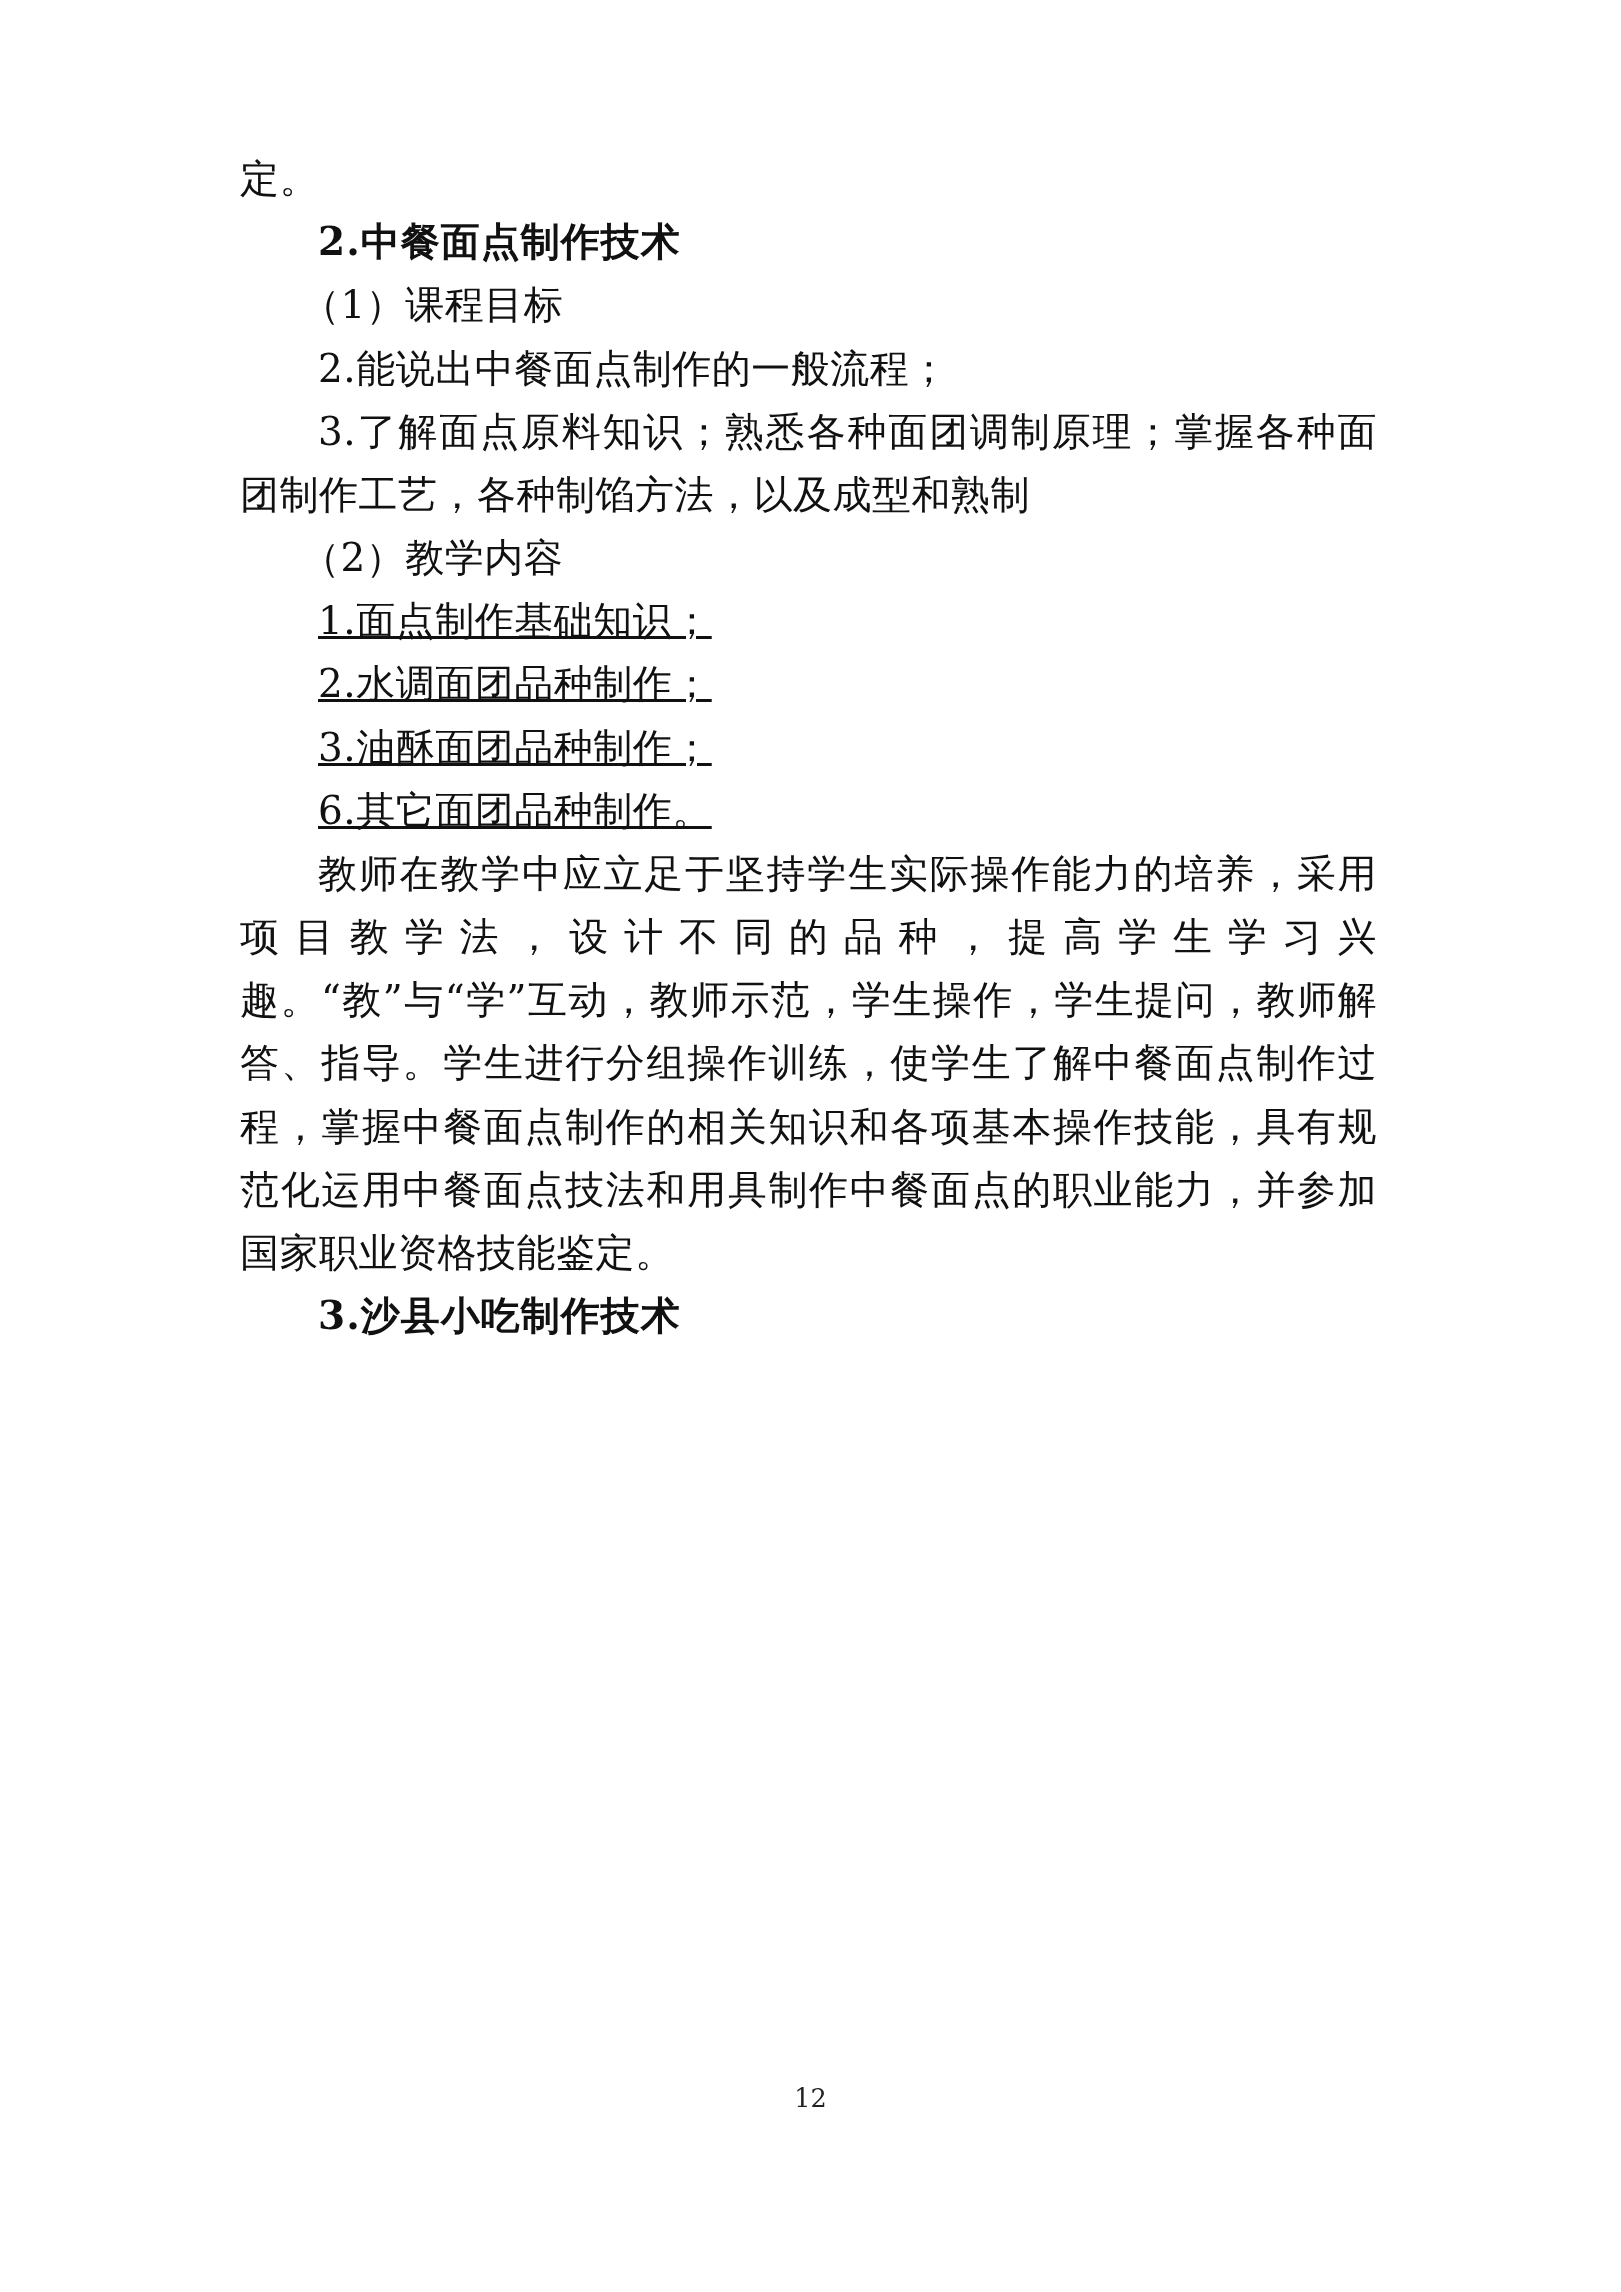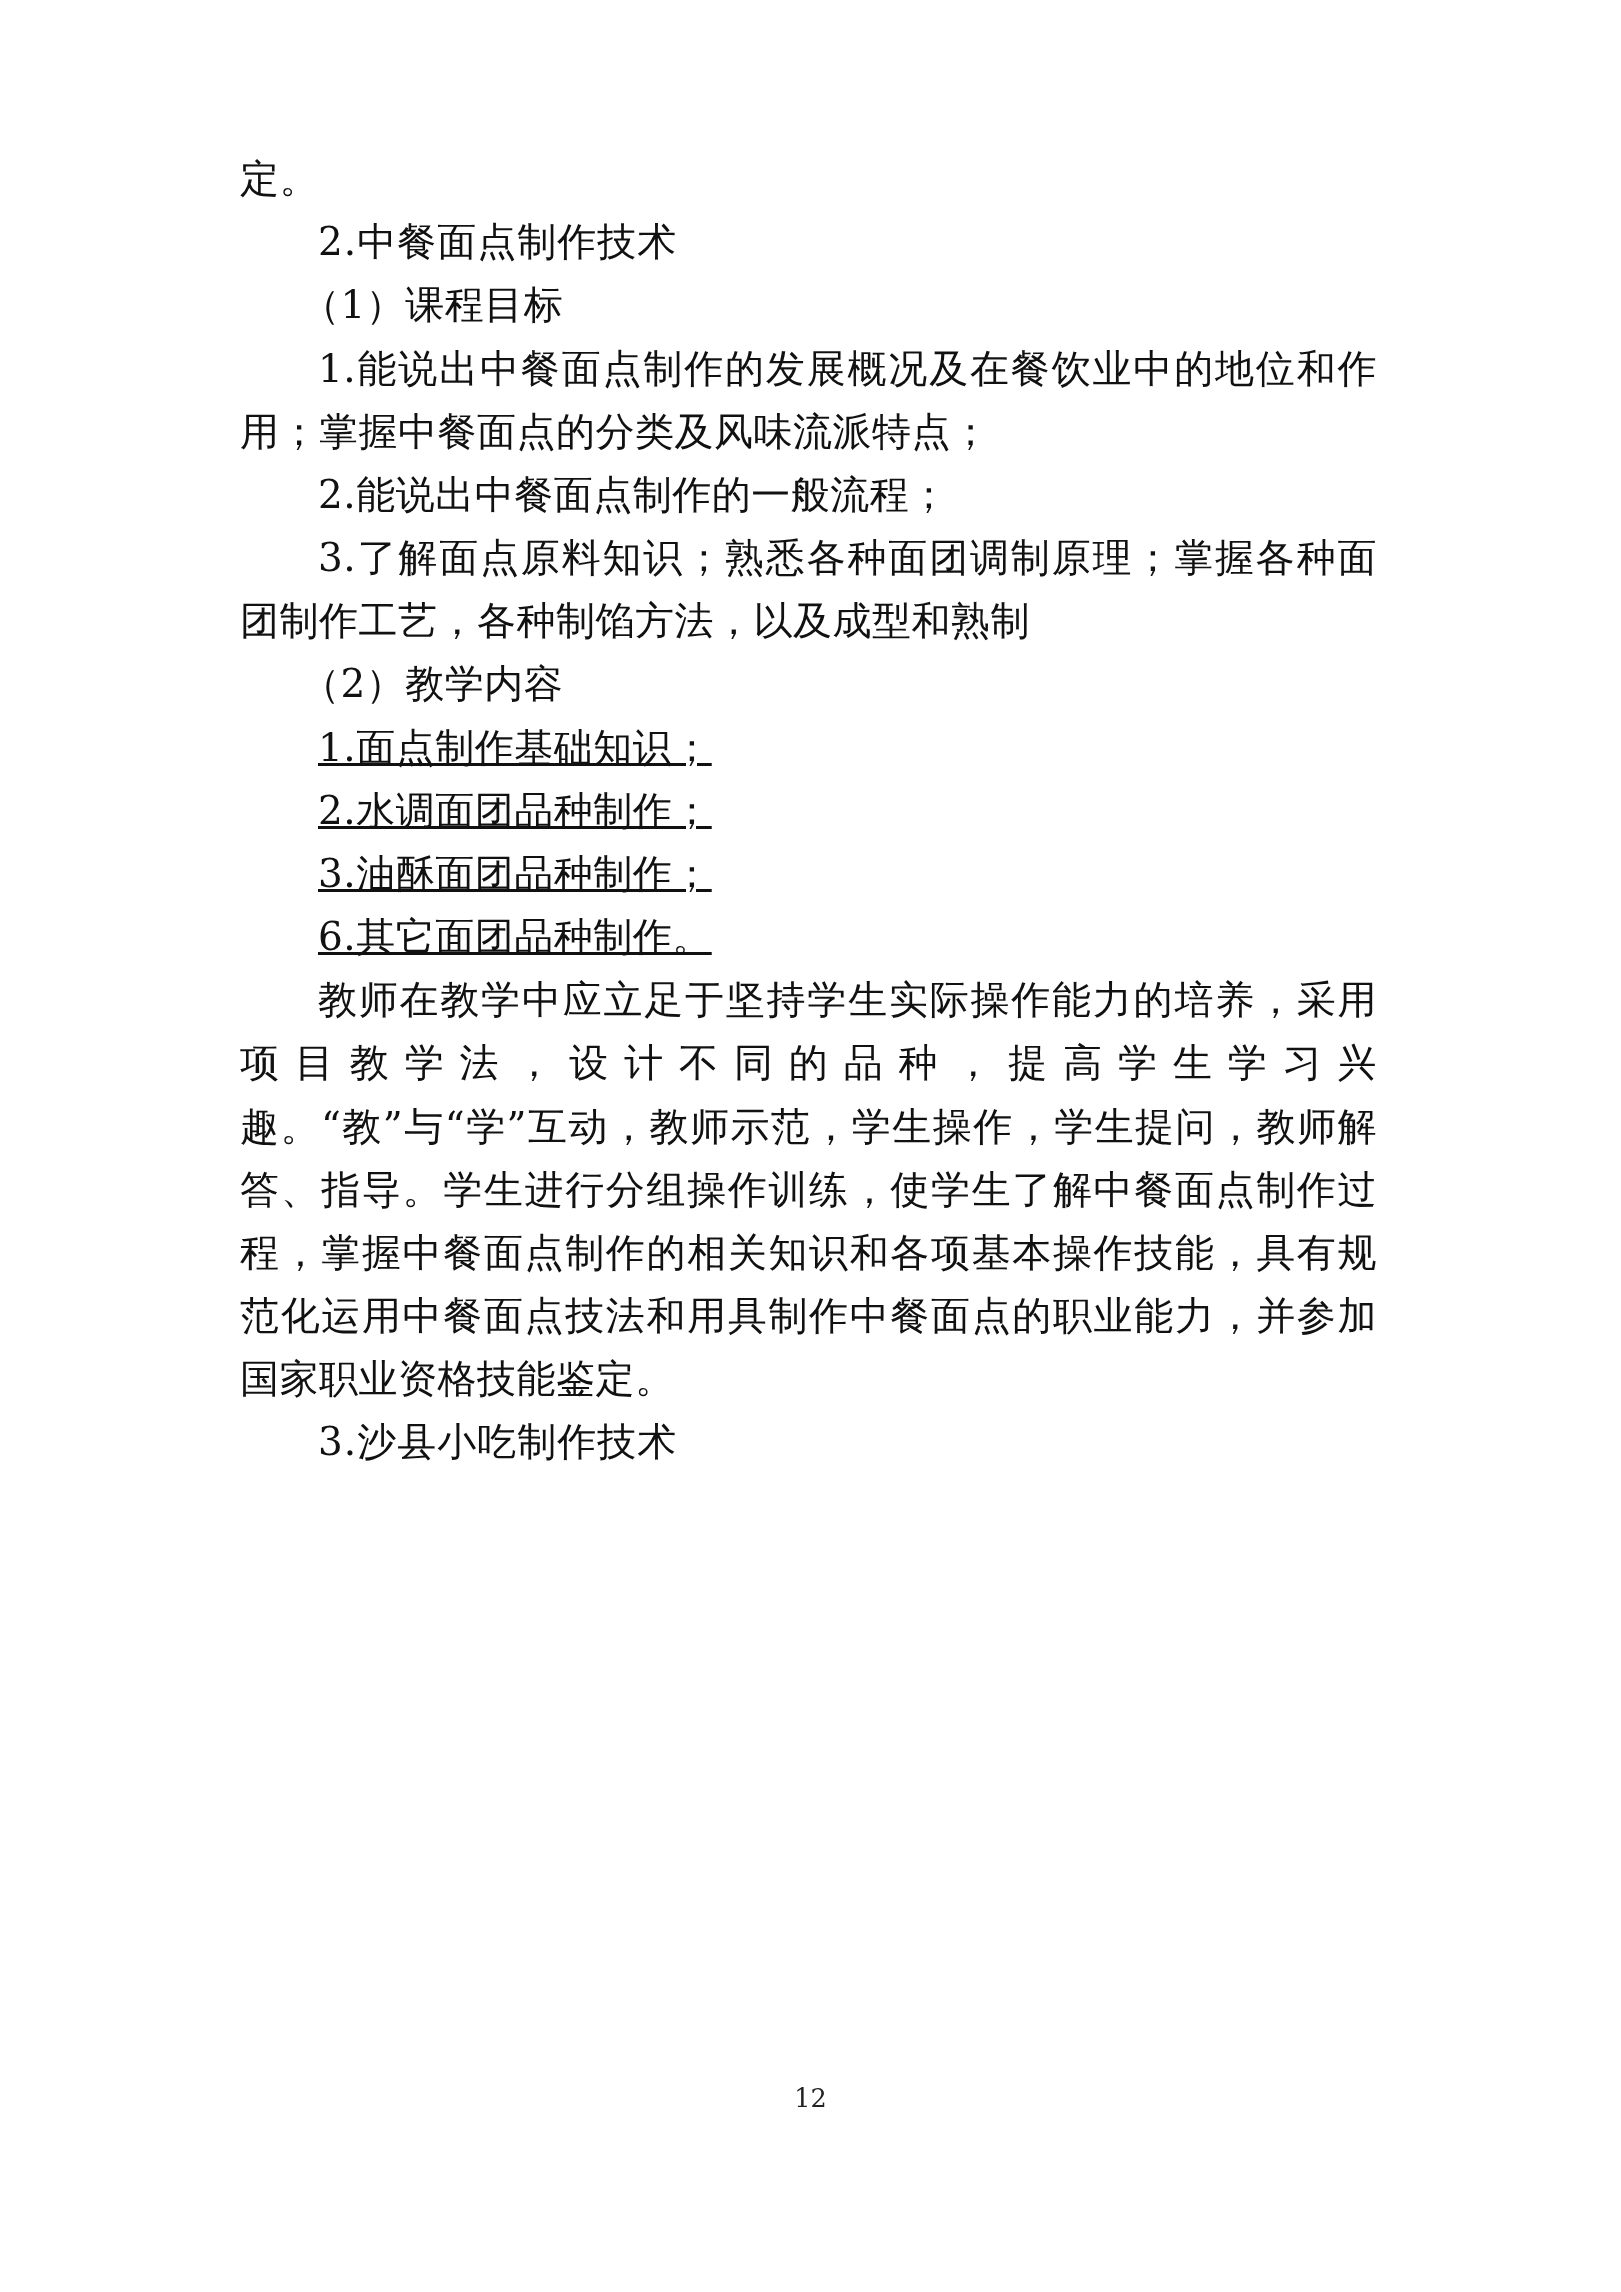--- a/index.html
+++ b/index.html
@@ -35,21 +35,21 @@
     text-align: justify;
     text-justify: inter-ideograph;
   }
   .indent {
     text-indent: 78px;
   }
   .indent-small {
     text-indent: 61px;
   }
   .heading {
-    font-weight: normal;
+    font-weight: bold;
     text-indent: 78px;
     letter-spacing: 1px;
   }
   .noindent {
     text-indent: 0;
   }
   .list-line {
     text-indent: 78px;
     text-decoration: underline;
   }
@@ -69,21 +69,20 @@
 
 <div class="page">
   <div class="doc-body">
 
     <p class="noindent">定。</p>
 
     <p class="heading">2.中餐面点制作技术</p>
 
     <p class="indent-small">（1）课程目标</p>
 
-    <p class="indent">1.能说出中餐面点制作的发展概况及在餐饮业中的地位和作用；掌握中餐面点的分类及风味流派特点；</p>
 
     <p class="indent">2.能说出中餐面点制作的一般流程；</p>
 
     <p class="indent">3.了解面点原料知识；熟悉各种面团调制原理；掌握各种面团制作工艺，各种制馅方法，以及成型和熟制</p>
 
     <p class="indent-small">（2）教学内容</p>
 
     <p class="list-line">1.面点制作基础知识；</p>
     <p class="list-line">2.水调面团品种制作；</p>
     <p class="list-line">3.油酥面团品种制作；</p>

